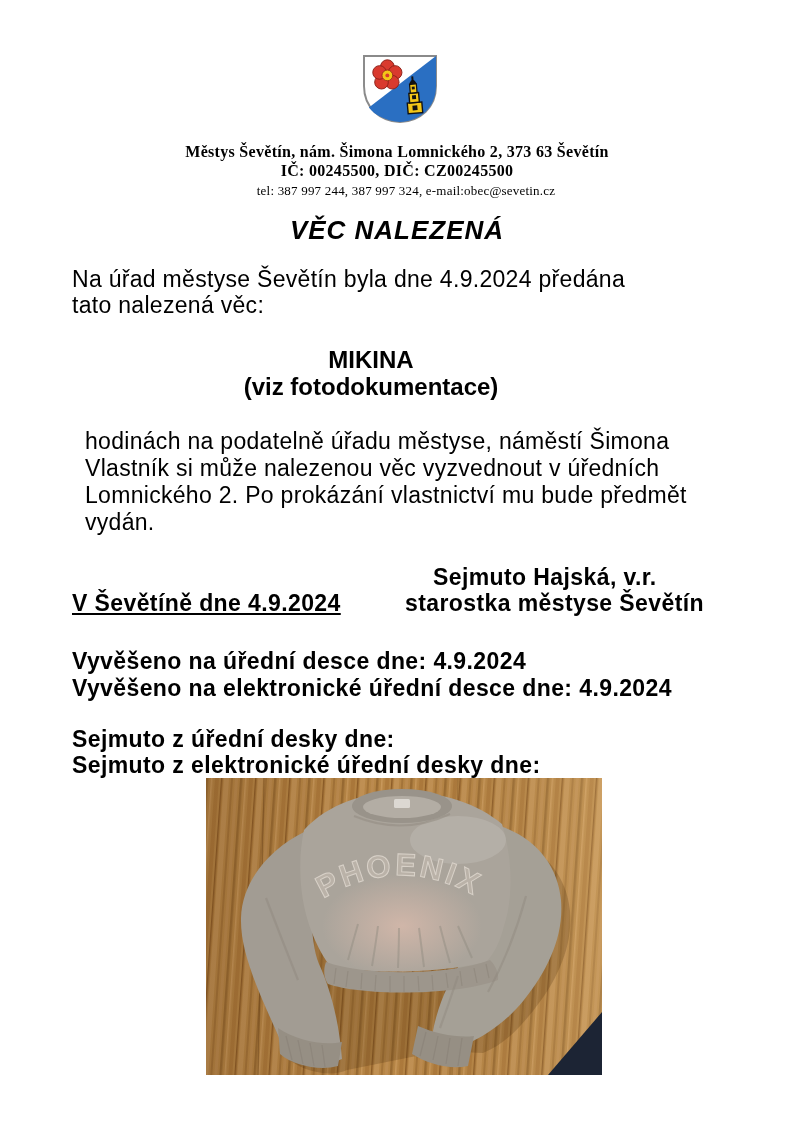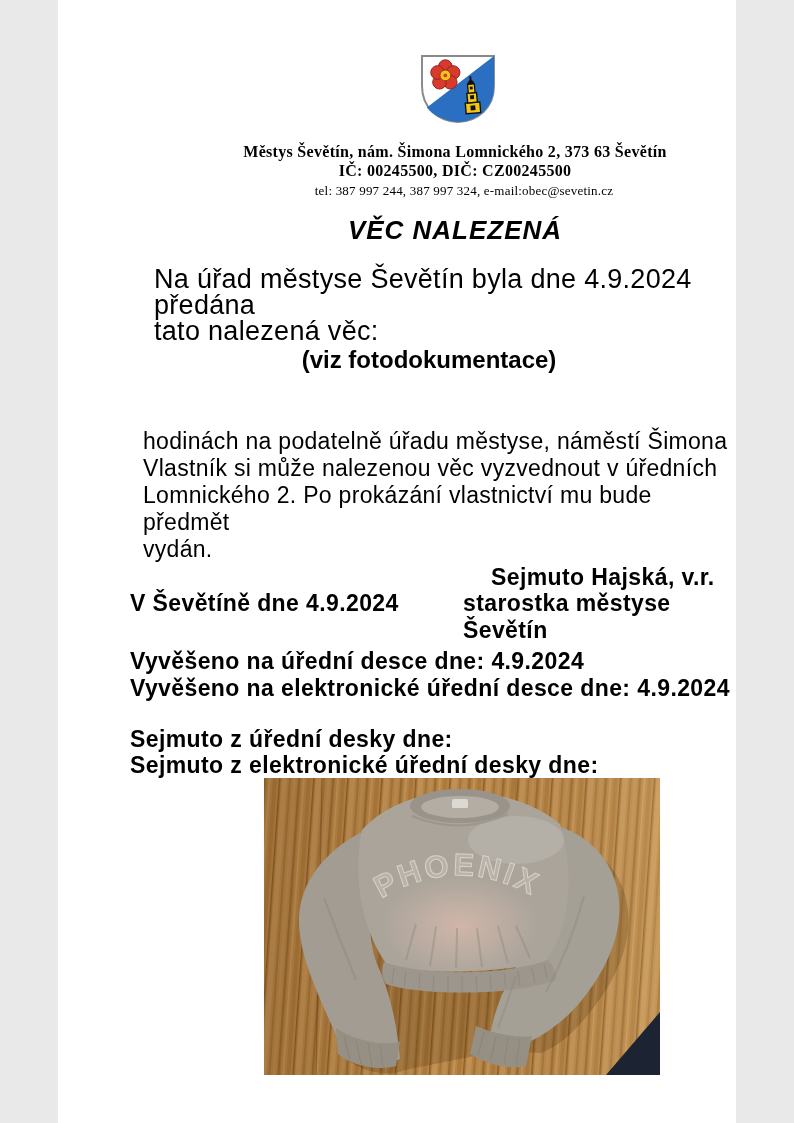--- a/index.html
+++ b/index.html
@@ -1,37 +1,37 @@
 <!DOCTYPE html>
 <html><head>
 <meta charset="utf-8">
 <style>
   html,body { margin:0; padding:0; background:#e9e9e9; }
   .page {
     position:relative;
-    width:678px; height:1123px;
+    width:794px; height:1123px;
     margin:0 auto;
     background:#ffffff;
     font-family:"Liberation Sans", sans-serif;
     color:#000;
     overflow:hidden;
   }
   .abs { position:absolute; }
   .serif { font-family:"Liberation Serif", serif; }
   .center { left:0; width:794px; text-align:center; }
   .org-line1 { top:143px; font-size:16px; font-weight:bold; letter-spacing:0.3px; }
   .org-line2 { top:162px; font-size:16px; font-weight:bold; letter-spacing:0.3px; }
   .org-line3 { top:183px; font-size:13px; letter-spacing:0.2px;margin-left:9px; }
   .doc-title { top:215px; font-size:26px; font-weight:bold; letter-spacing:1px;font-style:italic; }
-  .intro { left:72px; top:266px; font-size:27px; line-height:26px; letter-spacing:0.3px;margin-left:24px; }
+  .intro { left:72px; top:266px; font-size:23px; line-height:26px; letter-spacing:0.3px; }
   .item-block { left:0; top:346px; width:742px; text-align:center; font-size:24px; font-weight:bold; line-height:27px; }
   .instructions { left:85px; top:428px; font-size:23px; line-height:27px; letter-spacing:0.3px; }
   .bold23 { font-size:23px; font-weight:bold; letter-spacing:0.4px; }
   .sig-name   { left:433px; top:564px; }
-  .sig-place  { left:72px;  top:590px; }
+  .sig-place  { left:72px;  top:590px;text-decoration:underline; }
   .sig-title  { left:405px; top:590px; }
   .post1 { left:72px; top:648px; }
   .post2 { left:72px; top:675px; }
   .post3 { left:72px; top:726px; }
   .post4 { left:72px; top:752px; }
   .coat { left:358px; top:53px; width:84px; height:72px; }
   .photo { left:206px; top:778px; width:396px; height:297px; }
   .photo svg { display:block; }
 </style>
 </head>
@@ -75,20 +75,21 @@
   <div class="abs center serif org-line3">tel: 387 997 244, 387 997 324, e-mail:obec@sevetin.cz</div>
 
   <div class="abs center doc-title">VĚC NALEZENÁ</div>
 
   <div class="abs intro">
     <div>Na úřad městyse Ševětín byla dne 4.9.2024 předána</div>
     <div>tato nalezená věc:</div>
   </div>
 
   <div class="abs item-block">
+    <div>MIKINA</div>
     <div>(viz fotodokumentace)</div>
   </div>
 
   <div class="abs instructions">
     <div>hodinách na podatelně úřadu městyse, náměstí Šimona</div>
     <div>Vlastník si může nalezenou věc vyzvednout v úředních</div>
     <div>Lomnického 2. Po prokázání vlastnictví mu bude předmět</div>
     <div>vydán.</div>
   </div>
 

